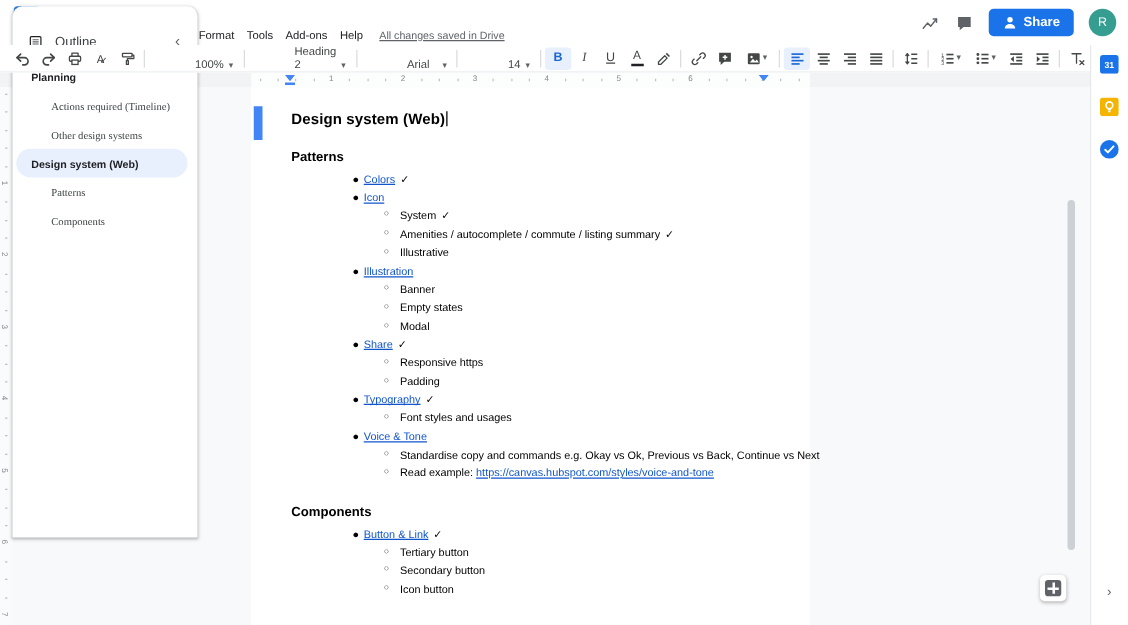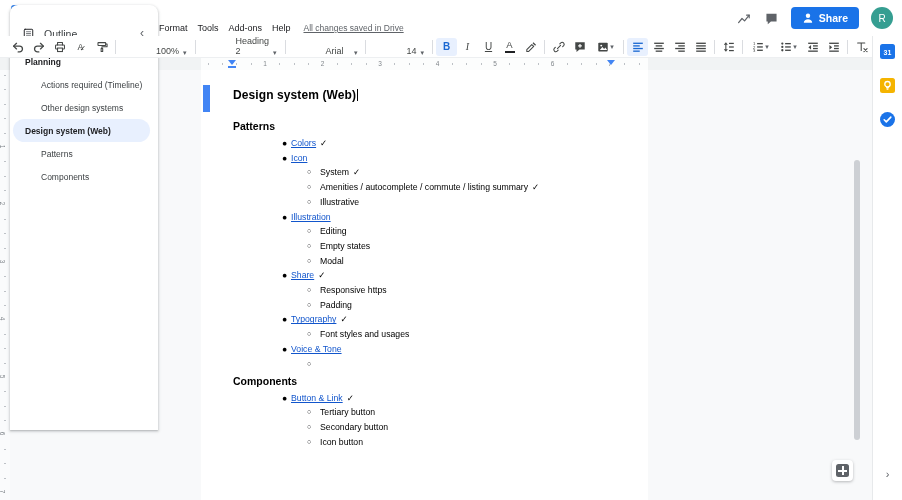--- a/index.html
+++ b/index.html
@@ -70,21 +70,21 @@
   
   .outline-panel { position:absolute; left:10px; top:5px; width:148px; height:425px; background:#fff;
       border-radius:8px 8px 0 0; box-shadow:0 1px 2px rgba(60,64,67,.28), 0 1px 3px 1px rgba(60,64,67,.12); z-index:3; }
   .outline-header { height:36px; display:flex; align-items:flex-end; padding:0 12px; border-bottom:1px solid #f9a8d4; }
   .outline-title { font-size:10.5px; color:#3c4043; margin-left:9px; flex:1; }
   .outline-collapse { font-size:12px; color:#5f6368; padding:0 2px; }
   .outline-items { padding-top:9px; }
   .outline-item { height:23px; display:flex; align-items:center; font-size:8.5px; color:#3c4043;
       padding-left:12px; margin:0 8px 0 3px; border-radius:12px; white-space:nowrap; overflow:hidden; }
   .outline-item.lvl1 { font-weight:bold; color:#202124; }
-  .outline-item.lvl2 { padding-left:28px; }
+  .outline-item.lvl2 { padding-left:28px;font-family:Liberation Serif, serif; }
   .outline-item.selected { background:#e8f0fe; }
 
   
   .page { position:absolute; left:201px; top:0; width:447px; height:430px; background:#fff; }
   .heading-indicator { position:absolute; left:2px; top:15px; width:7px; height:27px; background:#4285f4; }
   .doc-content { padding:14px 26px 0 32px; color:#000; }
   .doc-heading { font-size:12px; font-weight:bold; margin-top:4px; letter-spacing:.1px; }
   .cursor { display:inline-block; width:1.2px; height:12px; background:#000; margin-left:1px; vertical-align:-2px; }
   .doc-section { margin-top:18px; }
   .section-title { font-size:10.5px; font-weight:bold; line-height:13px; }
@@ -401,30 +401,31 @@
         <div id="doc-sections">
             <section class="doc-section">
               <h3 class="section-title">Patterns</h3>
               <div class="doc-list">
                 <div class="doc-li lvl1"><span class="bullet">●</span><a class="doc-link">Colors</a><span class="check">✓</span></div>
                 <div class="doc-li lvl1"><span class="bullet">●</span><a class="doc-link">Icon</a></div>
                 <div class="doc-li lvl2"><span class="bullet hollow">○</span><span>System</span><span class="check">✓</span></div>
                 <div class="doc-li lvl2"><span class="bullet hollow">○</span><span>Amenities / autocomplete / commute / listing summary</span><span class="check">✓</span></div>
                 <div class="doc-li lvl2"><span class="bullet hollow">○</span><span>Illustrative</span></div>
                 <div class="doc-li lvl1"><span class="bullet">●</span><a class="doc-link">Illustration</a></div>
-                <div class="doc-li lvl2"><span class="bullet hollow">○</span><span>Editing</span></div>
+                <div class="doc-li lvl2"><span class="bullet hollow">○</span><span>Banner</span></div>
                 <div class="doc-li lvl2"><span class="bullet hollow">○</span><span>Empty states</span></div>
                 <div class="doc-li lvl2"><span class="bullet hollow">○</span><span>Modal</span></div>
                 <div class="doc-li lvl1"><span class="bullet">●</span><a class="doc-link">Share</a><span class="check">✓</span></div>
                 <div class="doc-li lvl2"><span class="bullet hollow">○</span><span>Responsive https</span></div>
                 <div class="doc-li lvl2"><span class="bullet hollow">○</span><span>Padding</span></div>
                 <div class="doc-li lvl1"><span class="bullet">●</span><a class="doc-link">Typography</a><span class="check">✓</span></div>
                 <div class="doc-li lvl2"><span class="bullet hollow">○</span><span>Font styles and usages</span></div>
                 <div class="doc-li lvl1"><span class="bullet">●</span><a class="doc-link">Voice &amp; Tone</a></div>
-                <div class="doc-li lvl2"><span class="bullet hollow">○</span></div>
+                <div class="doc-li lvl2"><span class="bullet hollow">○</span><span>Standardise copy and commands e.g. Okay vs Ok, Previous vs Back, Continue vs Next</span></div>
+                <div class="doc-li lvl2"><span class="bullet hollow">○</span><span>Read example: </span><a class="doc-link">https://canvas.hubspot.com/styles/voice-and-tone</a></div>
               </div>
             </section>
             <section class="doc-section">
               <h3 class="section-title">Components</h3>
               <div class="doc-list">
                 <div class="doc-li lvl1"><span class="bullet">●</span><a class="doc-link">Button &amp; Link</a><span class="check">✓</span></div>
                 <div class="doc-li lvl2"><span class="bullet hollow">○</span><span>Tertiary button</span></div>
                 <div class="doc-li lvl2"><span class="bullet hollow">○</span><span>Secondary button</span></div>
                 <div class="doc-li lvl2"><span class="bullet hollow">○</span><span>Icon button</span></div>
               </div>

